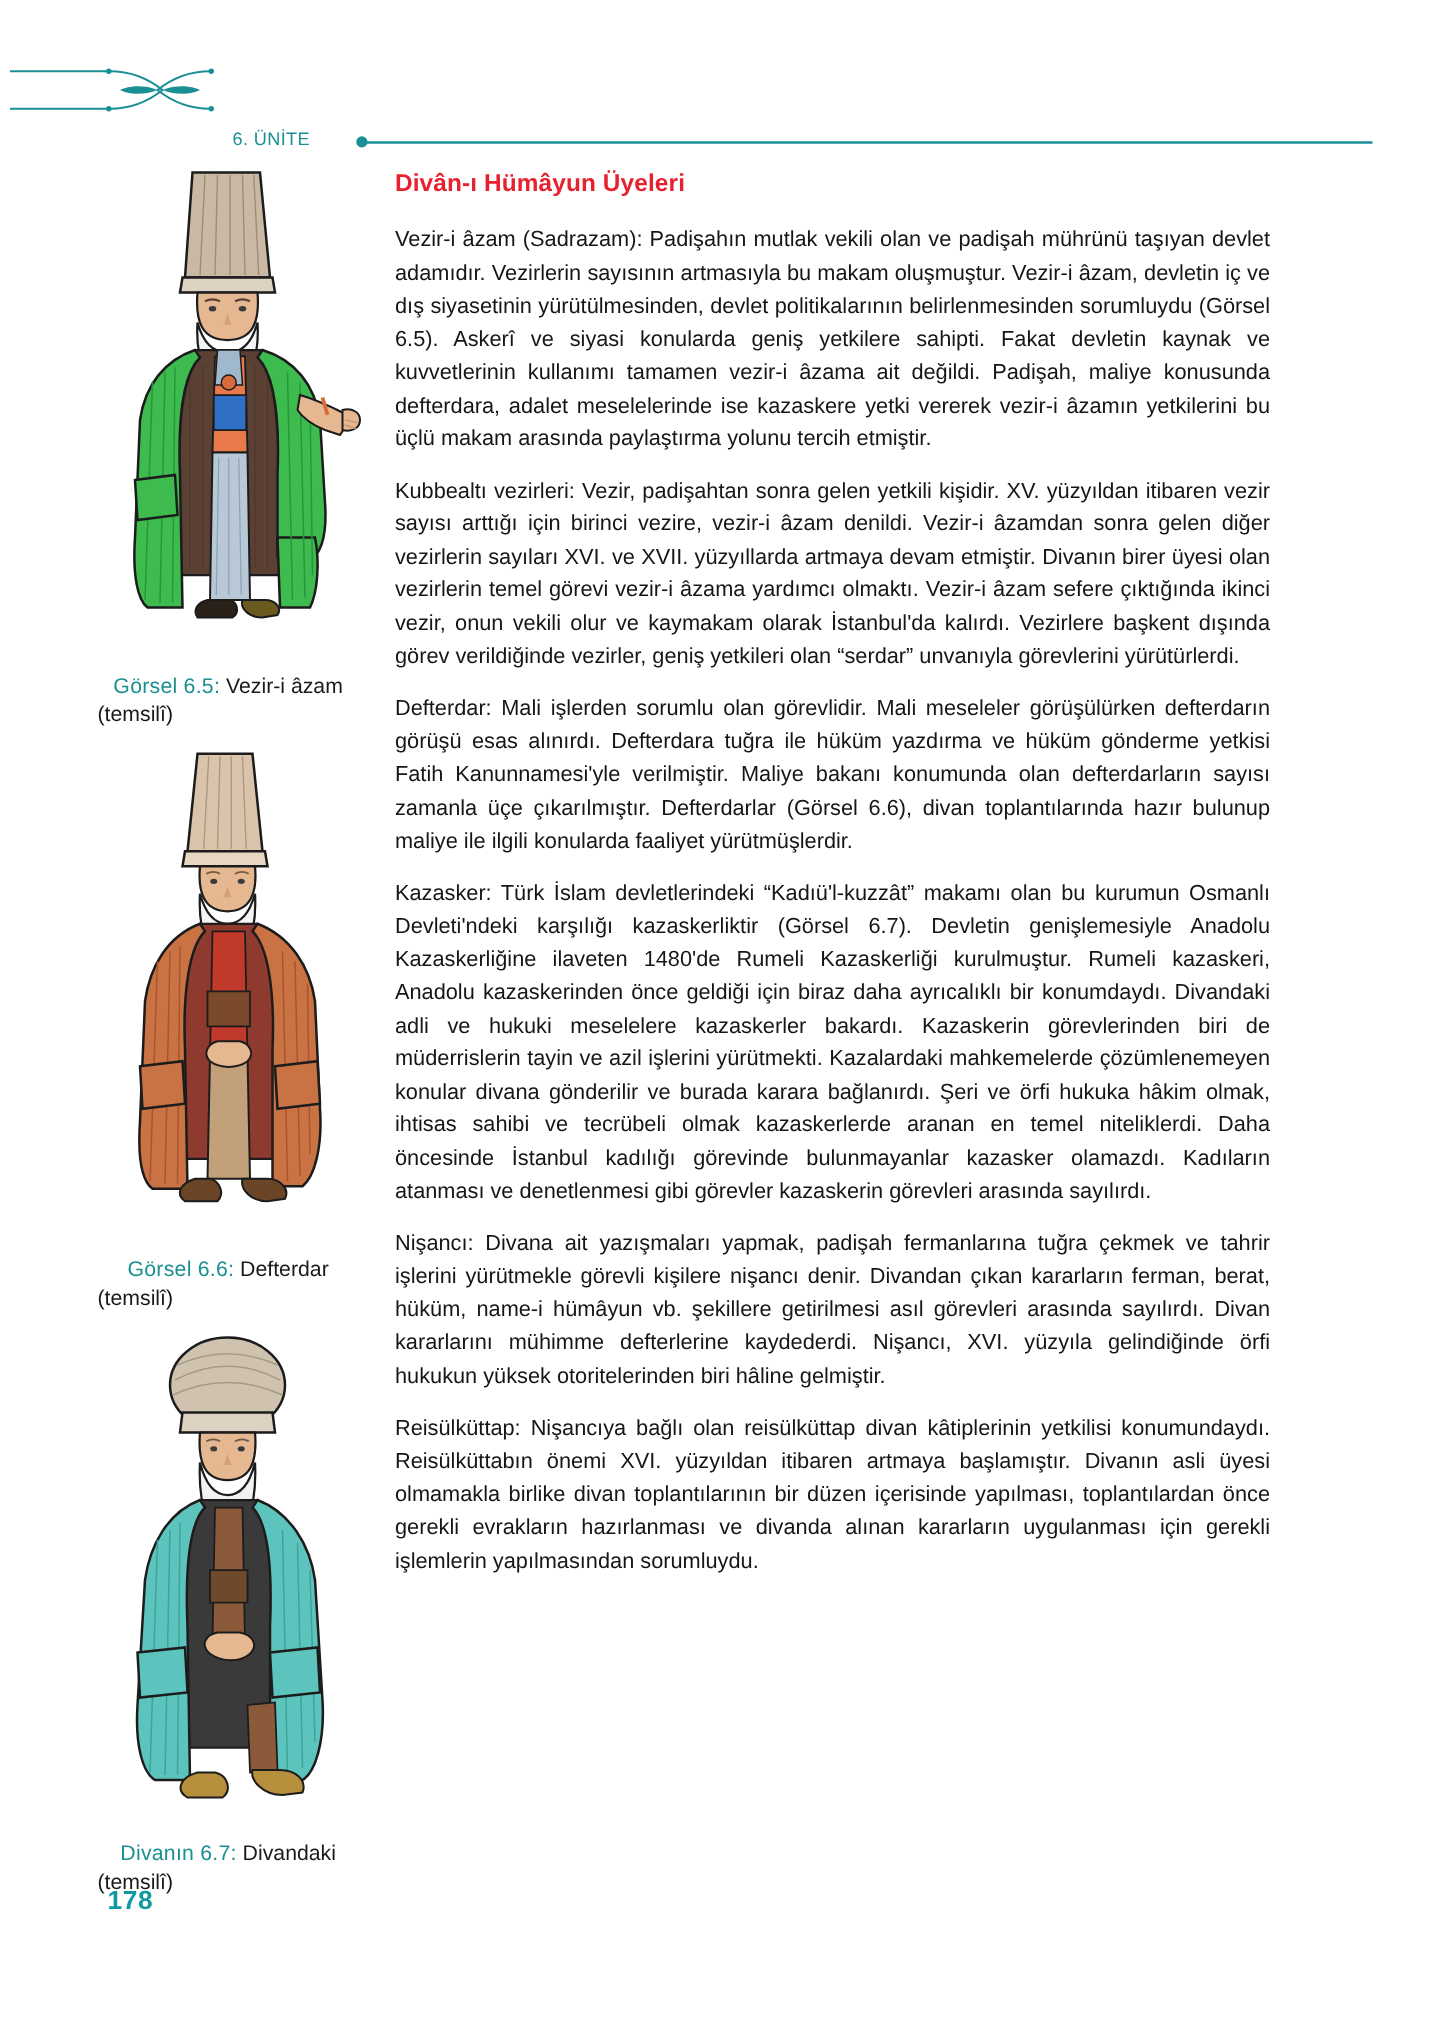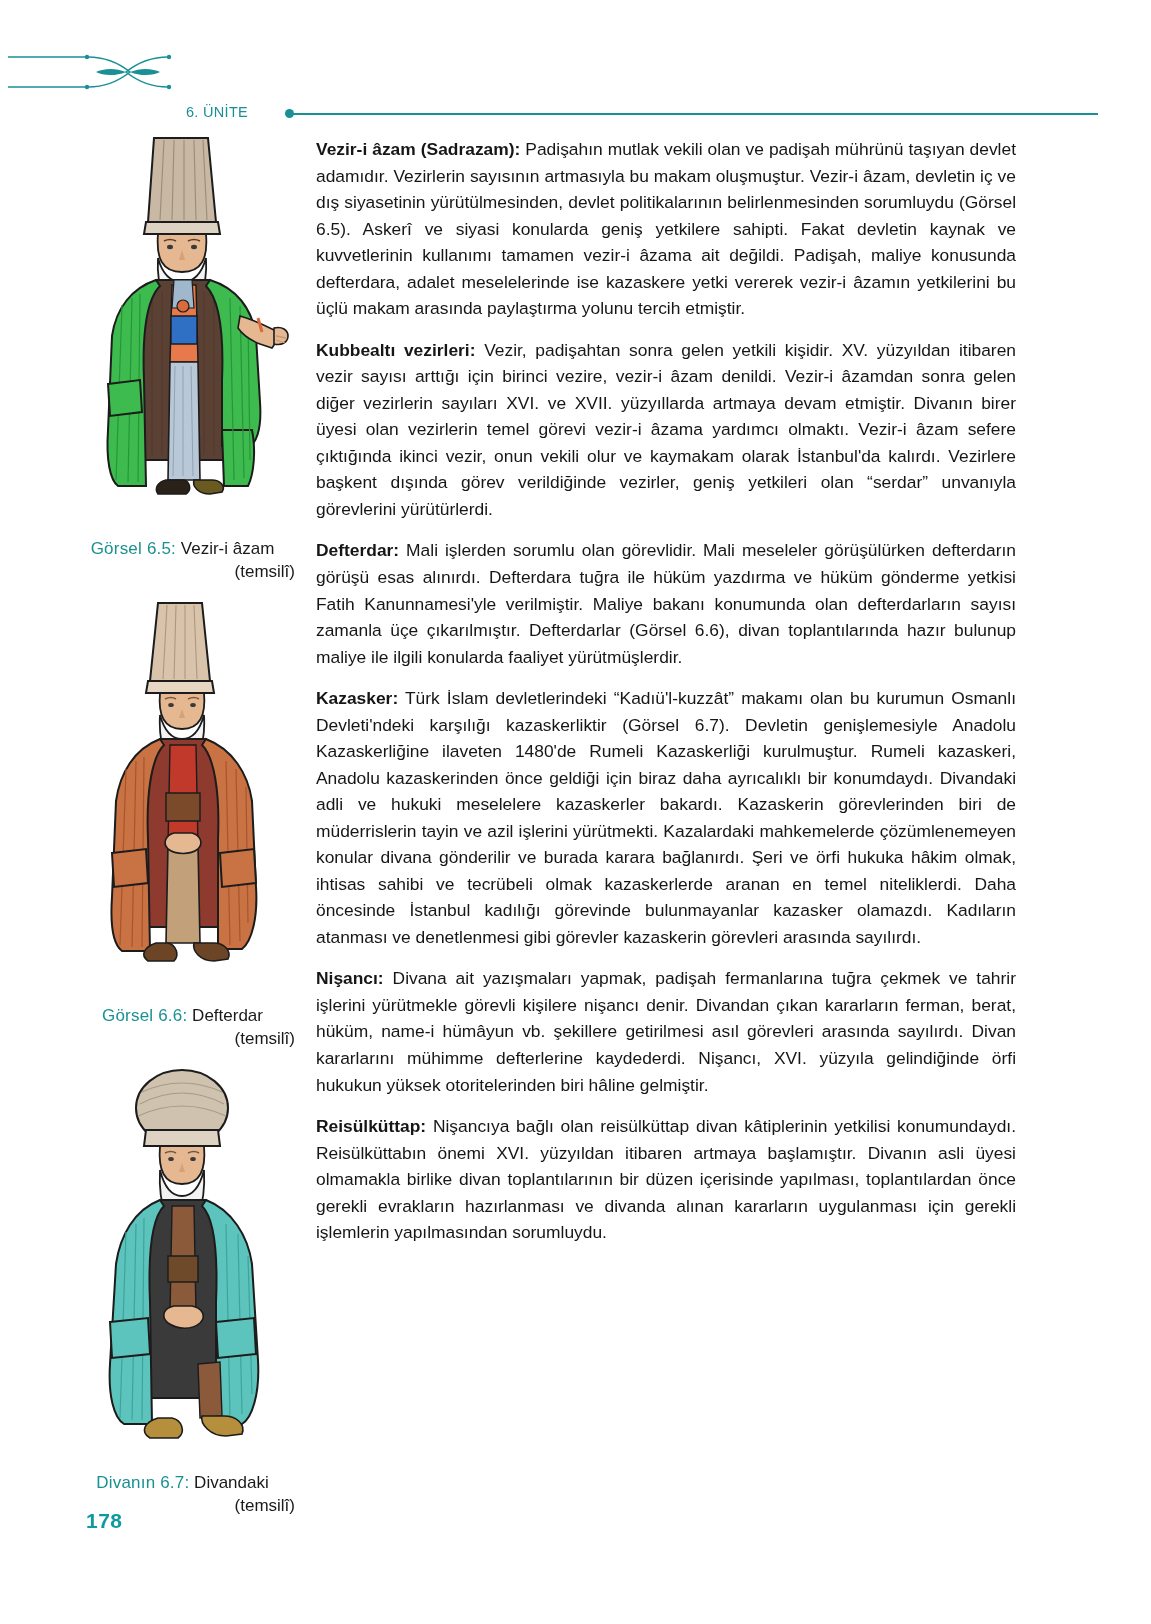--- a/index.html
+++ b/index.html
@@ -93,21 +93,21 @@
     margin-top: 8px;
   }
   .caption-label { color: #1a9090; letter-spacing: .2px; }
   .caption-sub { display: block; text-align: left; padding-left: 8px; }
 
   .fig1 .figure-caption,
   .fig2 .figure-caption,
   .fig3 .figure-caption { text-align: center; }
   .fig1 .caption-sub,
   .fig2 .caption-sub,
-  .fig3 .caption-sub { text-align: right; }
+  .fig3 .caption-sub { text-align: left; }
 
   
   .right-col {
     position: absolute;
     left: 316px;
     top: 136px;
     width: 700px;
   }
 
   .section-title {
@@ -121,21 +121,21 @@
   .body-par {
     font-size: 17.4px;
     line-height: 1.525;
     color: #161616;
     text-align: justify;
     text-justify: inter-word;
     margin-bottom: 15px;
     hyphens: manual;
   }
   .body-par:last-child { margin-bottom: 0; }
-  .term { font-weight: bold; }
+  .term { font-weight: normal; }
 
   
   .page-number {
     position: absolute;
     left: 86px;
     top: 1509px;
     font-size: 21px;
     font-weight: bold;
     color: #0e9aa0;
     letter-spacing: .5px;
@@ -367,20 +367,21 @@
       </svg>
       <div class="figure-caption">
         <span class="caption-label">Divanın 6.7:</span><span> Divandaki</span>
         <span class="caption-sub">(temsilî)</span>
       </div>
     </div>
 
   </div>
 
   <div class="right-col">
+    <h2 class="section-title">Divân-ı Hümâyun Üyeleri</h2>
     <div id="paragraphs">
         <div class="body-par"><span class="term">Vezir-i âzam (Sadrazam):</span><span> Padişahın mutlak vekili olan ve padişah mührünü taşıyan devlet adamıdır. Vezirlerin sayısının artmasıyla bu makam oluşmuştur. Vezir-i âzam, devletin iç ve dış siyasetinin yürütülmesinden, devlet politikalarının belirlenmesinden sorumluydu (Görsel 6.5). Askerî ve siyasi konularda geniş yetkilere sahipti. Fakat devletin kaynak ve kuvvetlerinin kullanımı tamamen vezir-i âzama ait değildi. Padişah, maliye konusunda defterdara, adalet meselelerinde ise kazaskere yetki vererek vezir-i âzamın yetkilerini bu üçlü makam arasında paylaştırma yolunu tercih etmiştir.</span></div>
         <div class="body-par"><span class="term">Kubbealtı vezirleri:</span><span> Vezir, padişahtan sonra gelen yetkili kişidir. XV. yüzyıldan itibaren vezir sayısı arttığı için birinci vezire, vezir-i âzam denildi. Vezir-i âzamdan sonra gelen diğer vezirlerin sayıları XVI. ve XVII. yüzyıllarda artmaya devam etmiştir. Divanın birer üyesi olan vezirlerin temel görevi vezir-i âzama yardımcı olmaktı. Vezir-i âzam sefere çıktığında ikinci vezir, onun vekili olur ve kaymakam olarak İstanbul'da kalırdı. Vezirlere başkent dışında görev verildiğinde vezirler, geniş yetkileri olan “serdar” unvanıyla görevlerini yürütürlerdi.</span></div>
         <div class="body-par"><span class="term">Defterdar:</span><span> Mali işlerden sorumlu olan görevlidir. Mali meseleler görüşülürken defterdarın görüşü esas alınırdı. Defterdara tuğra ile hüküm yazdırma ve hüküm gönderme yetkisi Fatih Kanunnamesi'yle verilmiştir. Maliye bakanı konumunda olan defterdarların sayısı zamanla üçe çıkarılmıştır. Defterdarlar (Görsel 6.6), divan toplantılarında hazır bulunup maliye ile ilgili konularda faaliyet yürütmüşlerdir.</span></div>
         <div class="body-par"><span class="term">Kazasker:</span><span> Türk İslam devletlerindeki “Kadıü'l-kuzzât”  makamı olan bu kurumun Osmanlı Devleti'ndeki karşılığı kazaskerliktir (Görsel 6.7). Devletin genişlemesiyle Anadolu Kazaskerliğine ilaveten 1480'de Rumeli Kazaskerliği kurulmuştur. Rumeli kazaskeri, Anadolu kazaskerinden önce geldiği için biraz daha ayrıcalıklı bir konumdaydı. Divandaki adli ve hukuki meselelere kazaskerler bakardı. Kazaskerin görevlerinden biri de müderrislerin tayin ve azil işlerini yürütmekti. Kazalardaki mahkemelerde çözümlenemeyen konular divana gönderilir ve burada karara bağlanırdı. Şeri ve örfi hukuka hâkim olmak, ihtisas sahibi ve tecrübeli olmak kazaskerlerde aranan en temel niteliklerdi. Daha öncesinde İstanbul kadılığı görevinde bulunmayanlar kazasker olamazdı. Kadıların atanması ve denetlenmesi gibi görevler kazaskerin görevleri arasında sayılırdı.</span></div>
         <div class="body-par"><span class="term">Nişancı:</span><span> Divana ait yazışmaları yapmak, padişah fermanlarına tuğra çekmek ve tahrir işlerini yürütmekle görevli kişilere nişancı denir. Divandan çıkan kararların ferman, berat, hüküm, name-i hümâyun vb. şekillere getirilmesi asıl görevleri arasında sayılırdı. Divan kararlarını mühimme defterlerine kaydederdi. Nişancı, XVI. yüzyıla gelindiğinde örfi hukukun yüksek otoritelerinden biri hâline gelmiştir.</span></div>
         <div class="body-par"><span class="term">Reisülküttap:</span><span> Nişancıya bağlı olan reisülküttap divan kâtiplerinin yetkilisi konumundaydı. Reisülküttabın önemi XVI. yüzyıldan itibaren artmaya başlamıştır. Divanın asli üyesi olmamakla birlike divan toplantılarının bir düzen içerisinde yapılması, toplantılardan önce gerekli evrakların hazırlanması ve divanda alınan kararların uygulanması için gerekli işlemlerin yapılmasından sorumluydu.</span></div>
       </div>
   </div>
 

